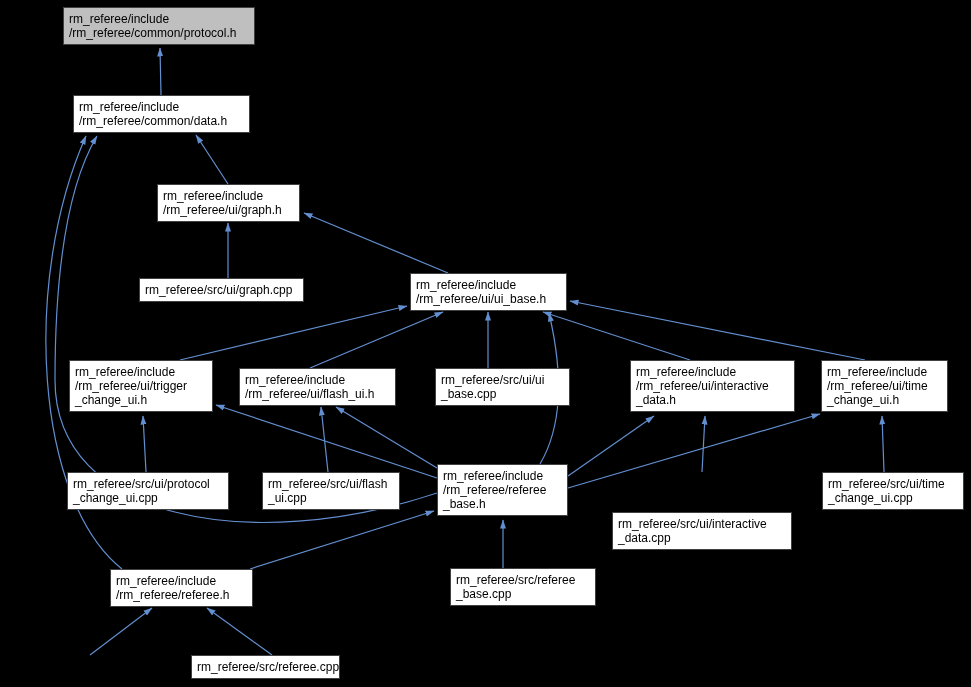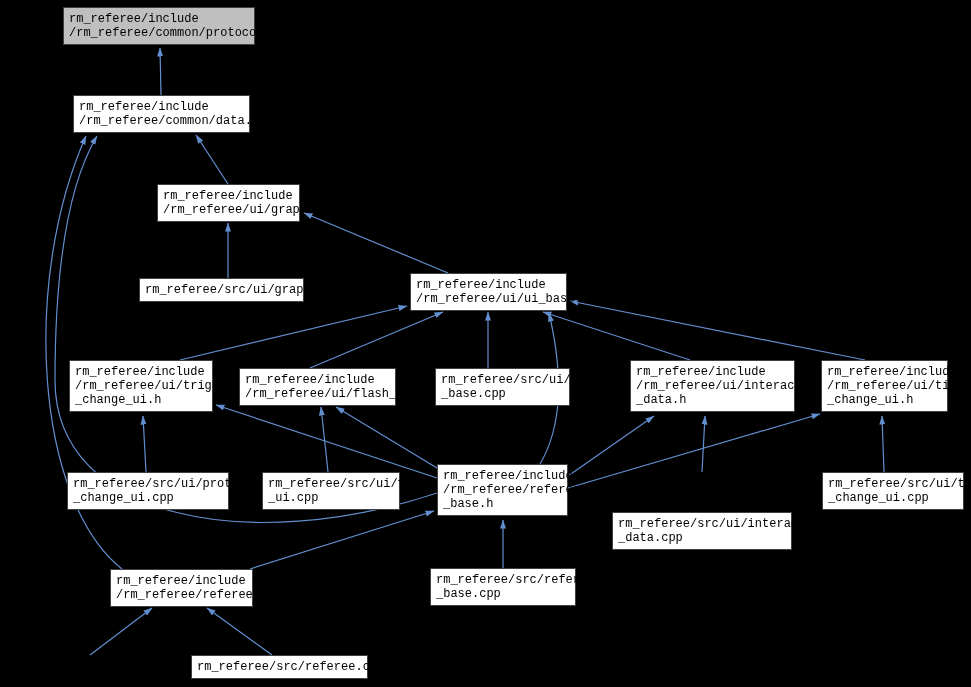--- a/index.html
+++ b/index.html
@@ -7,21 +7,21 @@
     --node-fill:#ffffff;
     --root-fill:#bfbfbf;
     --node-border:#404040;
     --text:#000000;
     --edge:#638fd0;
   }
   html,body{margin:0;padding:0;background:var(--background);}
   .canvas{
     position:relative;width:971px;height:687px;overflow:hidden;
     background:var(--background);
-    font-family:Liberation Mono, monospace;
+    font-family:Liberation Sans, sans-serif;
   }
   svg.edges{position:absolute;left:0;top:0;width:971px;height:687px;}
   .edge{stroke:var(--edge);stroke-width:1.2;fill:none;}
   #arrow path{fill:var(--edge);stroke:none;}
   .node{
     position:absolute;box-sizing:border-box;
     background:var(--node-fill);
     border:1px solid var(--node-border);
     color:var(--text);
     font-size:12px;line-height:14px;
@@ -128,21 +128,21 @@
 _data.cpp</span>
     </div>
   <div class="node" style="left:822px;top:472px;width:142px;">
       <span class="lbl">rm_referee/src/ui/time
 _change_ui.cpp</span>
     </div>
   <div class="node" style="left:110px;top:569px;width:143px;">
       <span class="lbl">rm_referee/include
 /rm_referee/referee.h</span>
     </div>
-  <div class="node" style="left:430px;top:568px;width:146px;">
+  <div class="node" style="left:450px;top:568px;width:146px;">
       <span class="lbl">rm_referee/src/referee
 _base.cpp</span>
     </div>
-  <div class="node" style="left:191px;top:655px;width:177px;text-align:center;">
+  <div class="node" style="left:191px;top:655px;width:149px;">
       <span class="lbl">rm_referee/src/referee.cpp</span>
     </div>
 
 </div>
 
 </body></html>

